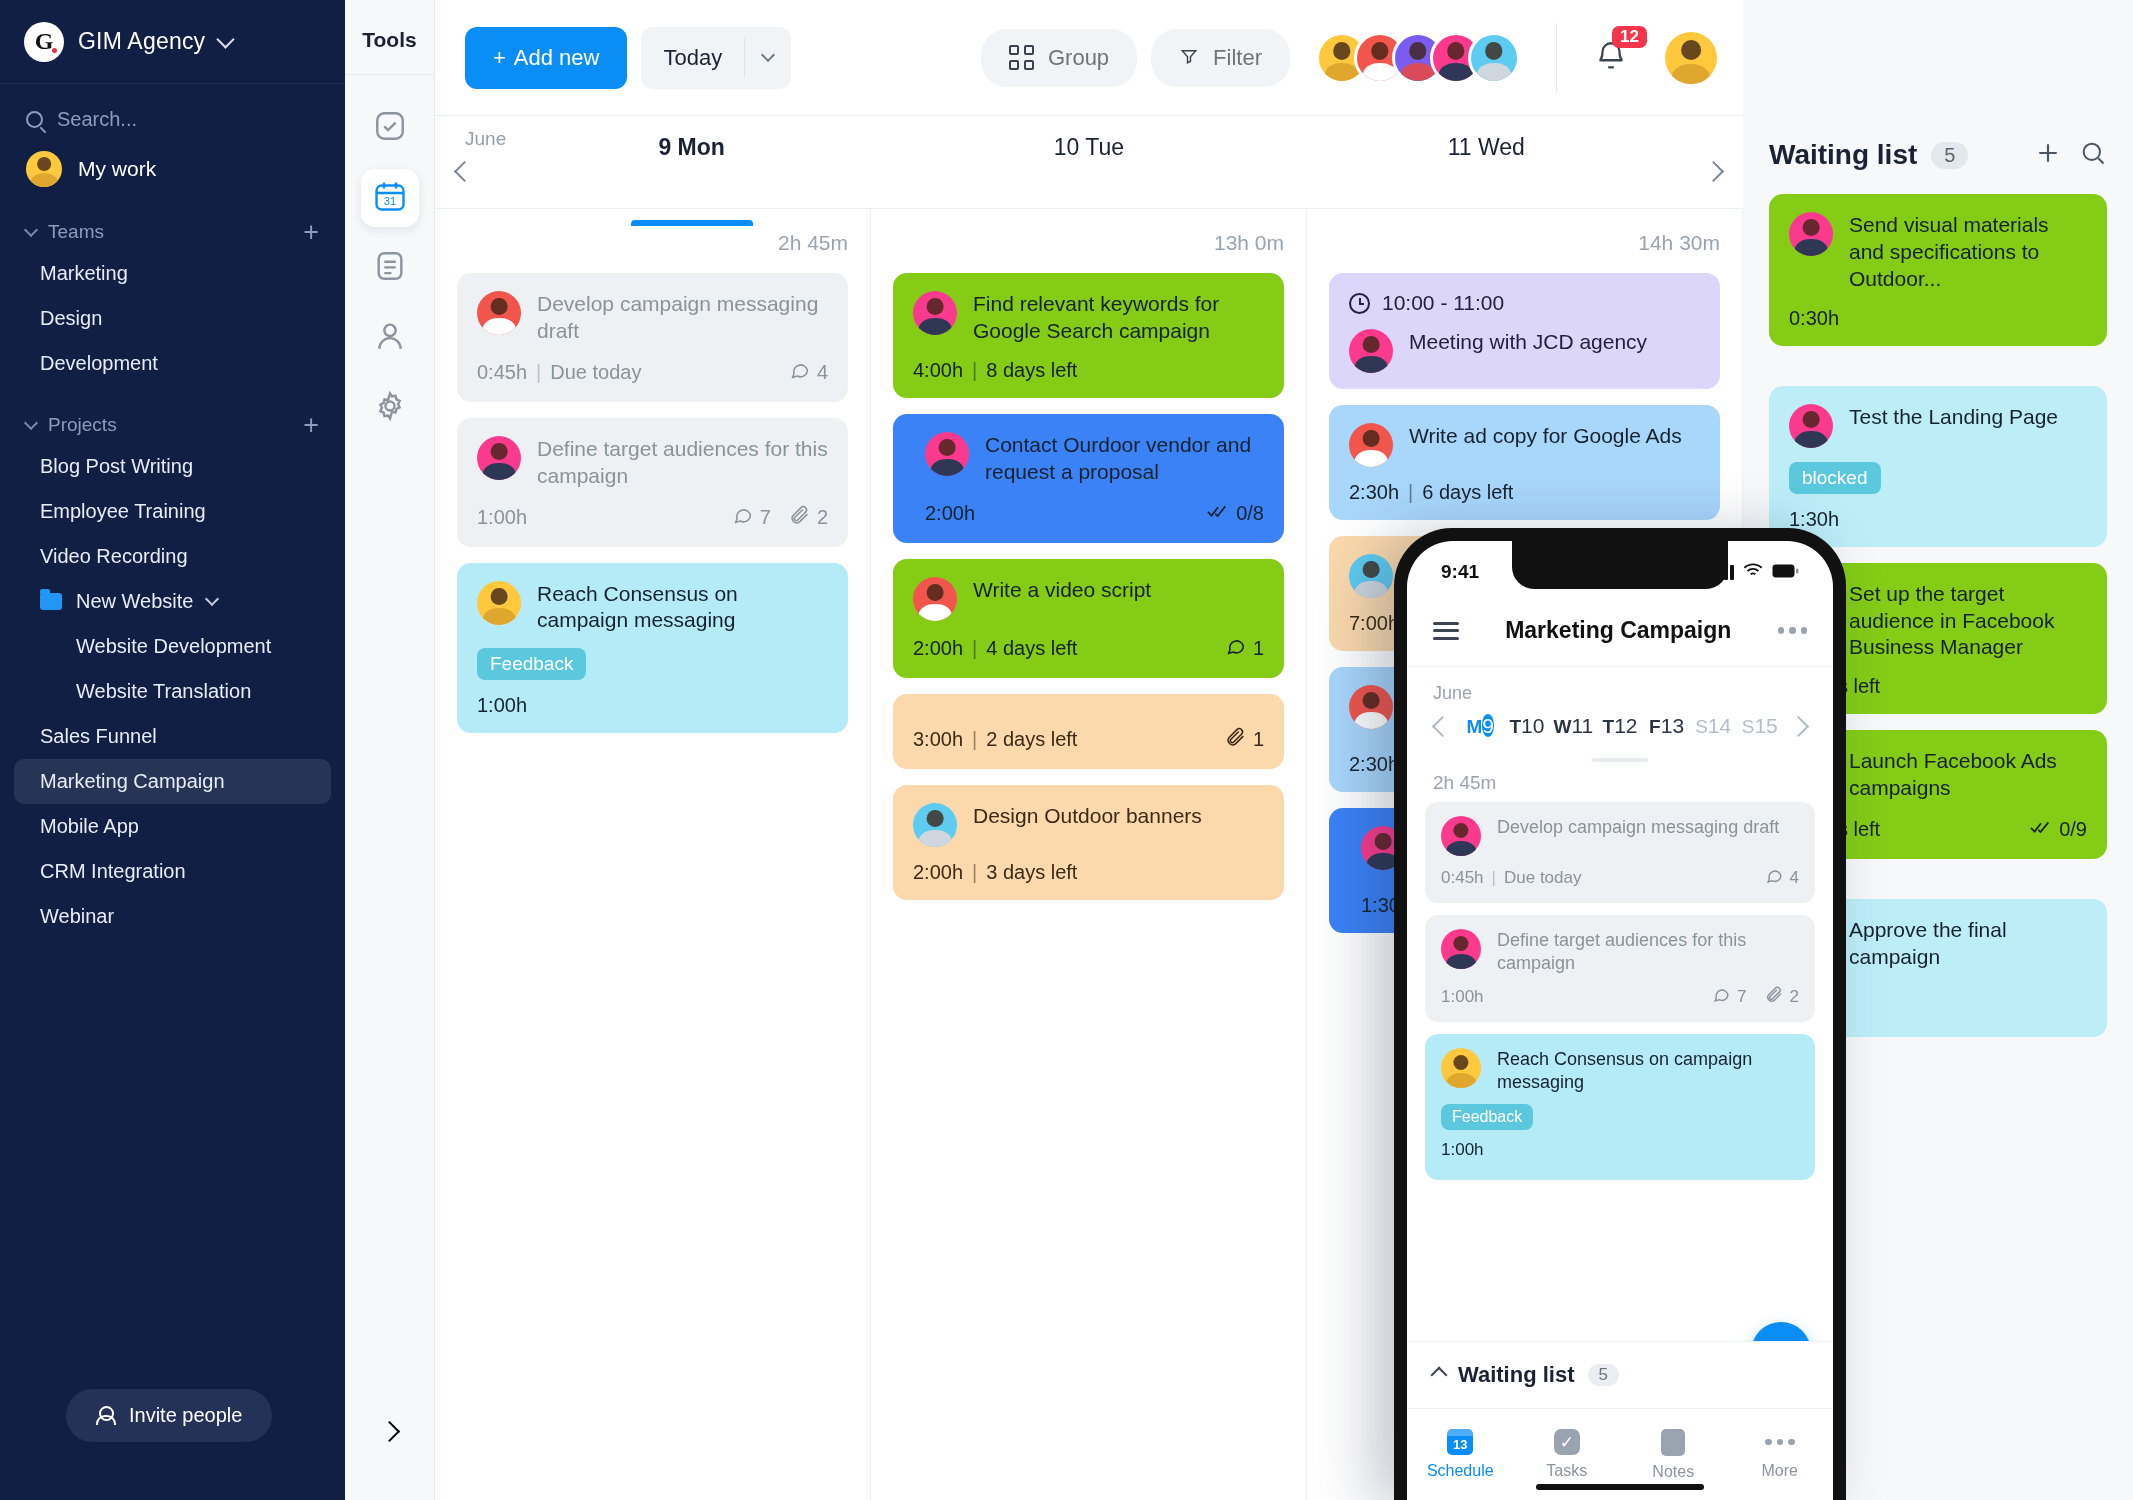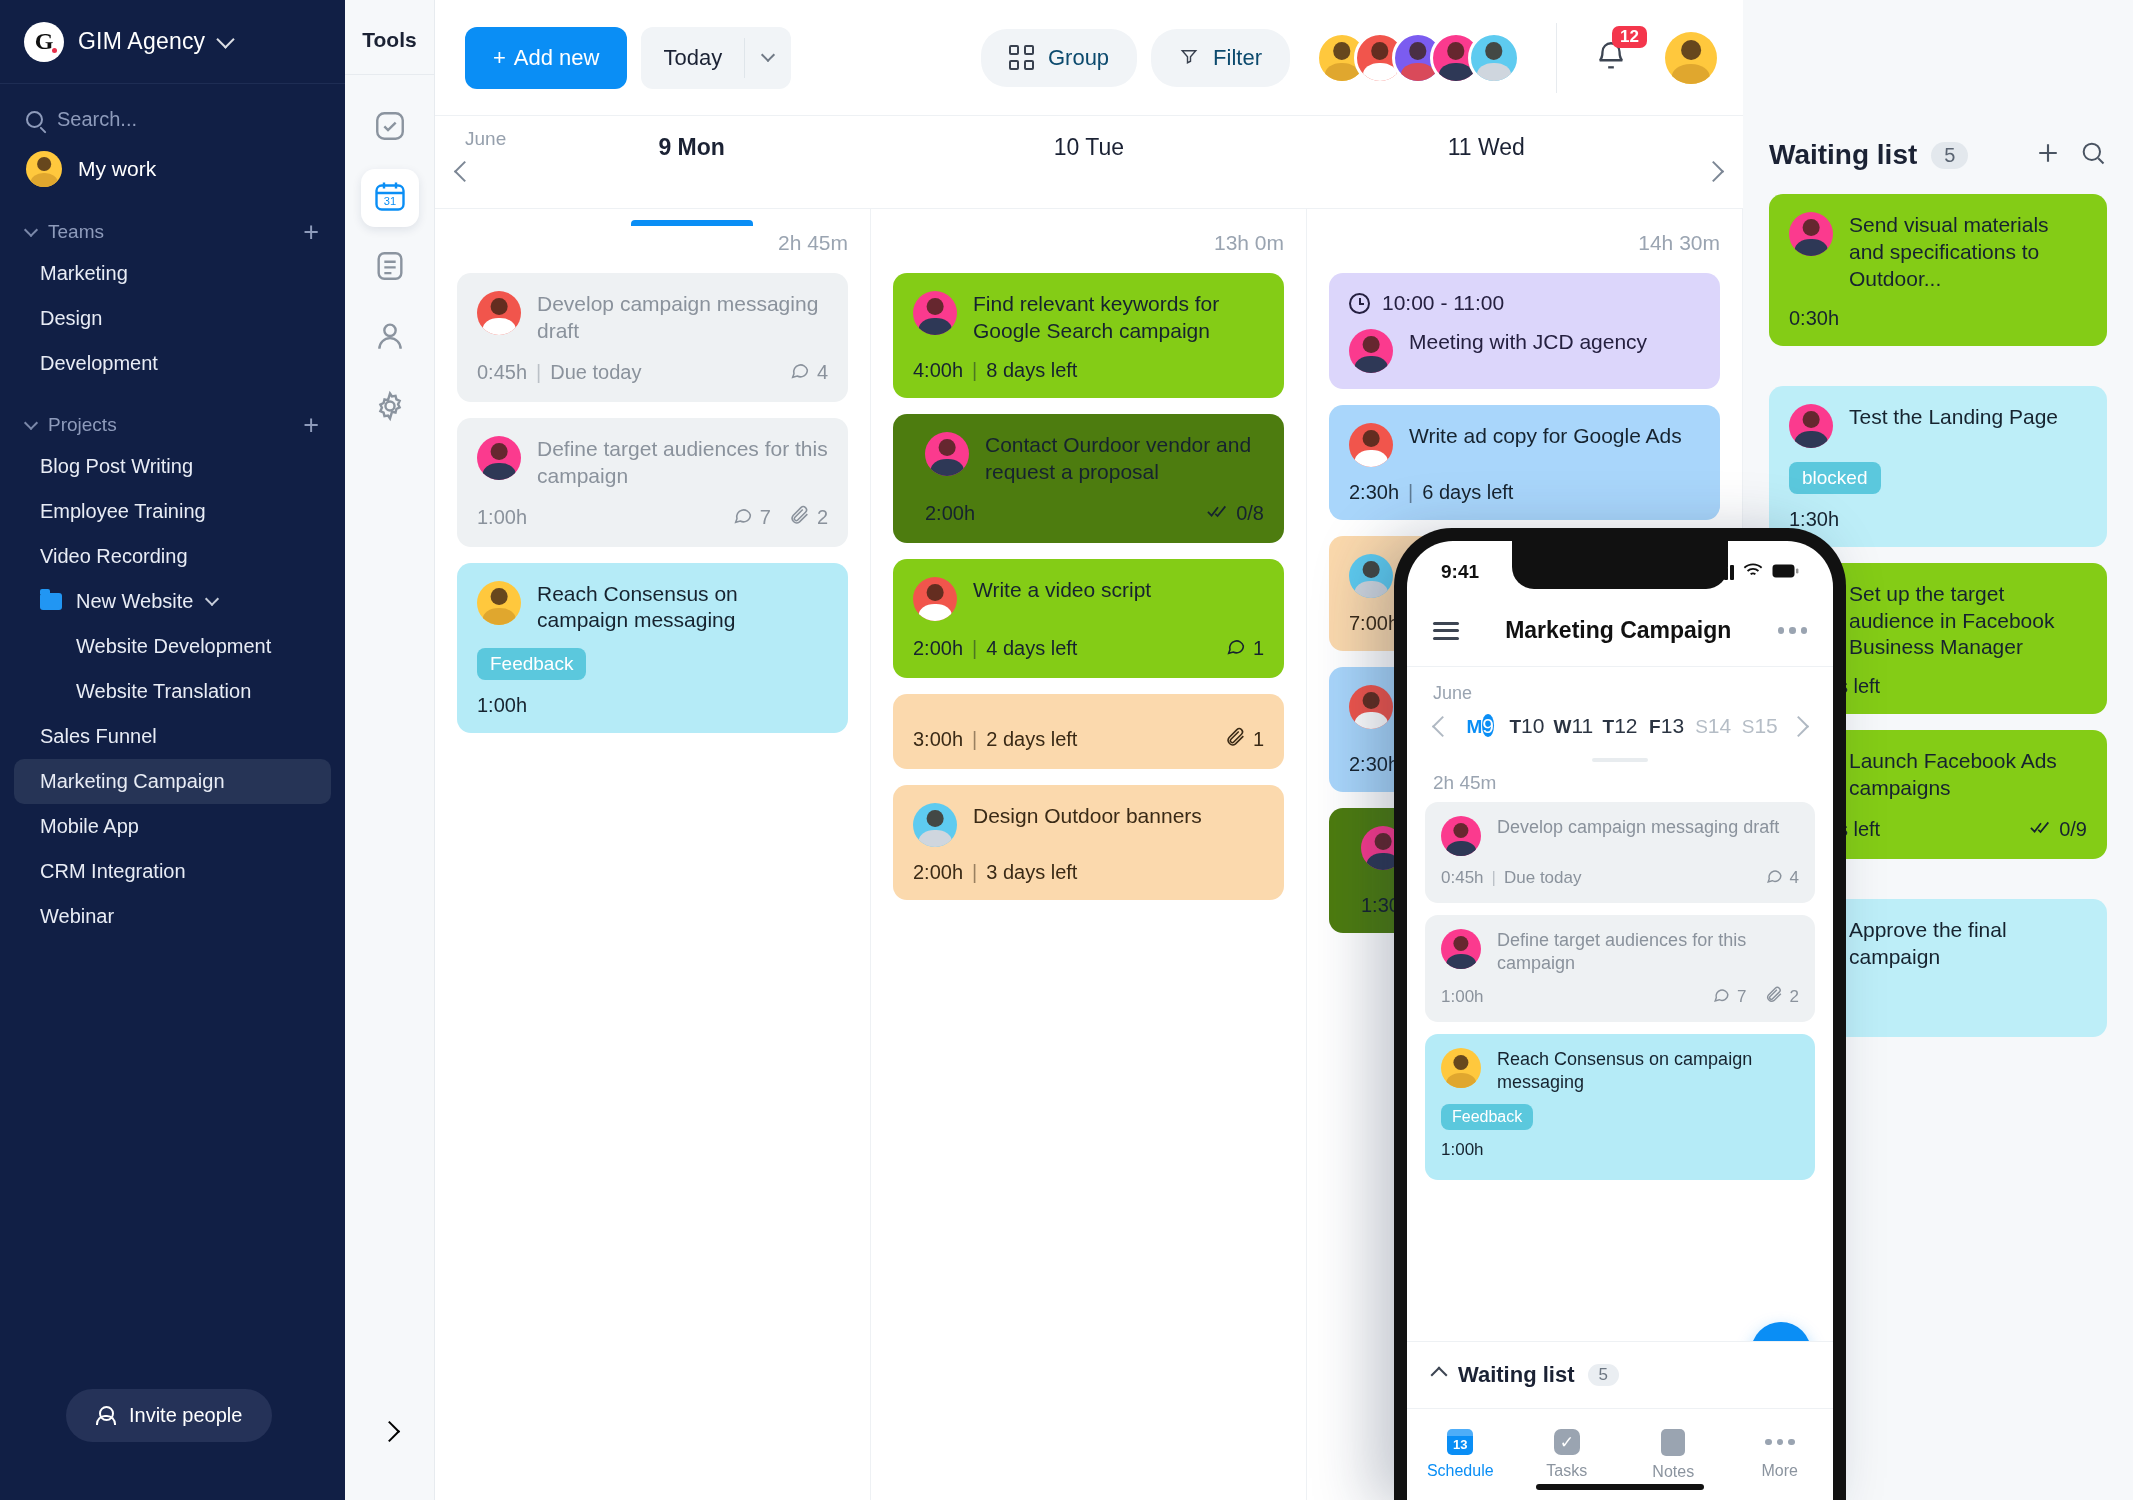--- a/index.html
+++ b/index.html
@@ -116,21 +116,21 @@
     gap:8px; cursor:pointer; font-family:"Liberation Sans",sans-serif; }
   .btn-today { background:#f1f4f7; border:none; border-radius:12px; height:62px;
     display:flex; align-items:center; font-size:22px; color:#1b2234; cursor:pointer;
     font-family:"Liberation Sans",sans-serif; }
   .btn-today .lbl { padding:0 22px; }
   .btn-today .div { width:1px; height:40px; background:#dfe5ea; }
   .btn-today .cc { padding:0 18px; display:flex; align-items:center; }
   .spacer { flex:1; }
   .pill { background:#f1f4f7; border:none; border-radius:26px; height:58px;
     padding:0 28px; display:flex; align-items:center; gap:14px; font-size:22px;
-    color:#0c4a6e; cursor:pointer; font-family:"Liberation Sans",sans-serif; }
+    color:#737373; cursor:pointer; font-family:"Liberation Sans",sans-serif; }
   .grid-ico { display:grid; grid-template-columns:10px 10px; grid-template-rows:10px 10px;
     gap:5px; }
   .grid-ico i { border:2px solid #39414f; border-radius:2px; display:block; }
   .funnel { width:20px; height:18px; }
   .avatars { display:flex; margin-left:12px; }
   .avatars .av { margin-left:-14px; border:3px solid #fff; }
   .avatars .av:first-child { margin-left:0; }
   .top-div { width:1px; height:70px; background:#e7ebef; margin:0 14px 0 22px; }
   .bell-wrap { position:relative; width:52px; height:52px; display:flex;
     align-items:center; justify-content:center; cursor:pointer; }
@@ -170,21 +170,21 @@
     position:relative; flex:0 0 auto;}
   .clock::before{content:'';position:absolute;left:49%;top:22%;width:2px;height:33%;
     background:currentColor;}
   .clock::after{content:'';position:absolute;left:49%;top:48%;width:30%;height:2px;
     background:currentColor;}
 
   .c-grey { background:#eef1f3; color:#8a929c; }
   .c-cyan { background:#b5ebf7; color:#16232f; }
   .c-blue { background:#84cc16; color:#16232f; }
   .c-bluem{ background:#a9d6fb; color:#16232f; }
-  .c-green{ background:#4d7c0f; color:#16232f;padding-left:32px; }
+  .c-green{ background:#3b82f6; color:#16232f;padding-left:32px; }
   .c-orange{background:#fbd9ad; color:#3a2a16; }
   .c-purple{background:#dcd6fb; color:#252040; }
   .c-cyan2{ background:#bdeef8; color:#16232f;margin-top:40px; }
 
   
   .waiting { width:390px; flex:0 0 390px; background:#f6f8fa; height:1500px;
     padding: 0 26px; position:relative; }
   .wl-head { display:flex; align-items:center; gap:14px; padding: 138px 0 22px; }
   .wl-title { font-size:28px; font-weight:600; color:#1b2234; }
   .wl-count { background:#e3e8ed; color:#5a6472; border-radius:14px; font-size:20px;

